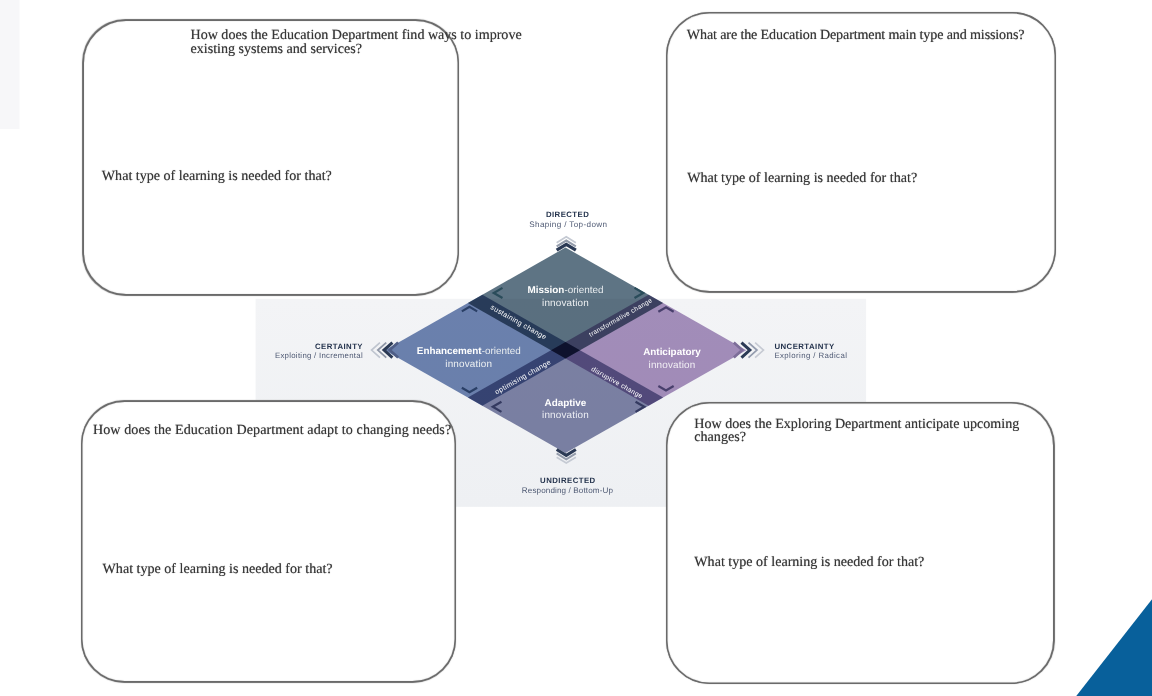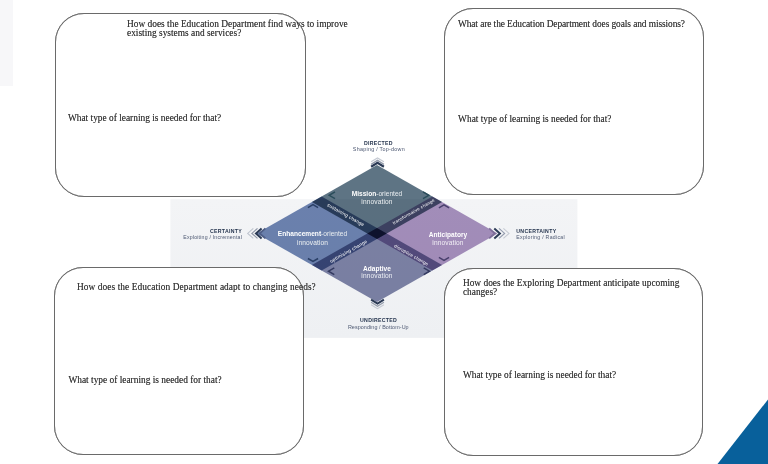--- a/index.html
+++ b/index.html
@@ -85,18 +85,18 @@
     </g>
   </g>
   <path d="M768,399.5 L768,464 L717.5,464 Z" fill="#08609b"></path>
 </svg>
 <div class="box" style="left:54.6px;top:12.5px;width:251.9px;height:184px;"></div>
 <div class="box" style="left:444.1px;top:8.3px;width:260.4px;height:186.7px;"></div>
 <div class="box" style="left:54.3px;top:266.8px;width:249.9px;height:187.8px;"></div>
 <div class="box" style="left:443.8px;top:267.9px;width:258.8px;height:187.7px;"></div>
 <div class="bt" style="left:85px;top:19.9px;width:225px;margin-left:42px;">How does the Education Department find ways to improve existing systems and services?</div>
 <div class="bt" style="left:67.9px;top:114.2px;width:230px;">What type of learning is needed for that?</div>
-<div class="bt" style="left:457.9px;top:20.2px;width:250px;letter-spacing:-0.08px;">What are the Education Department does goals and missions?</div>
+<div class="bt" style="left:457.9px;top:20.2px;width:250px;letter-spacing:-0.08px;">What are the Education Department main type and missions?</div>
 <div class="bt" style="left:458.1px;top:115.1px;width:240px;">What type of learning is needed for that?</div>
-<div class="bt" style="left:77px;top:283.1px;width:245px;letter-spacing:0.06px;font-family:Liberation Serif, serif;">How does the Education Department adapt to changing needs?</div>
+<div class="bt" style="left:62px;top:283.1px;width:245px;letter-spacing:0.06px;font-family:Liberation Serif, serif;">How does the Education Department adapt to changing needs?</div>
 <div class="bt" style="left:68.4px;top:376.2px;width:240px;">What type of learning is needed for that?</div>
 <div class="bt" style="left:462.9px;top:278.8px;width:222px;">How does the Exploring Department anticipate upcoming changes?</div>
 <div class="bt" style="left:462.9px;top:371.4px;width:240px;">What type of learning is needed for that?</div>
 
 </body></html>

